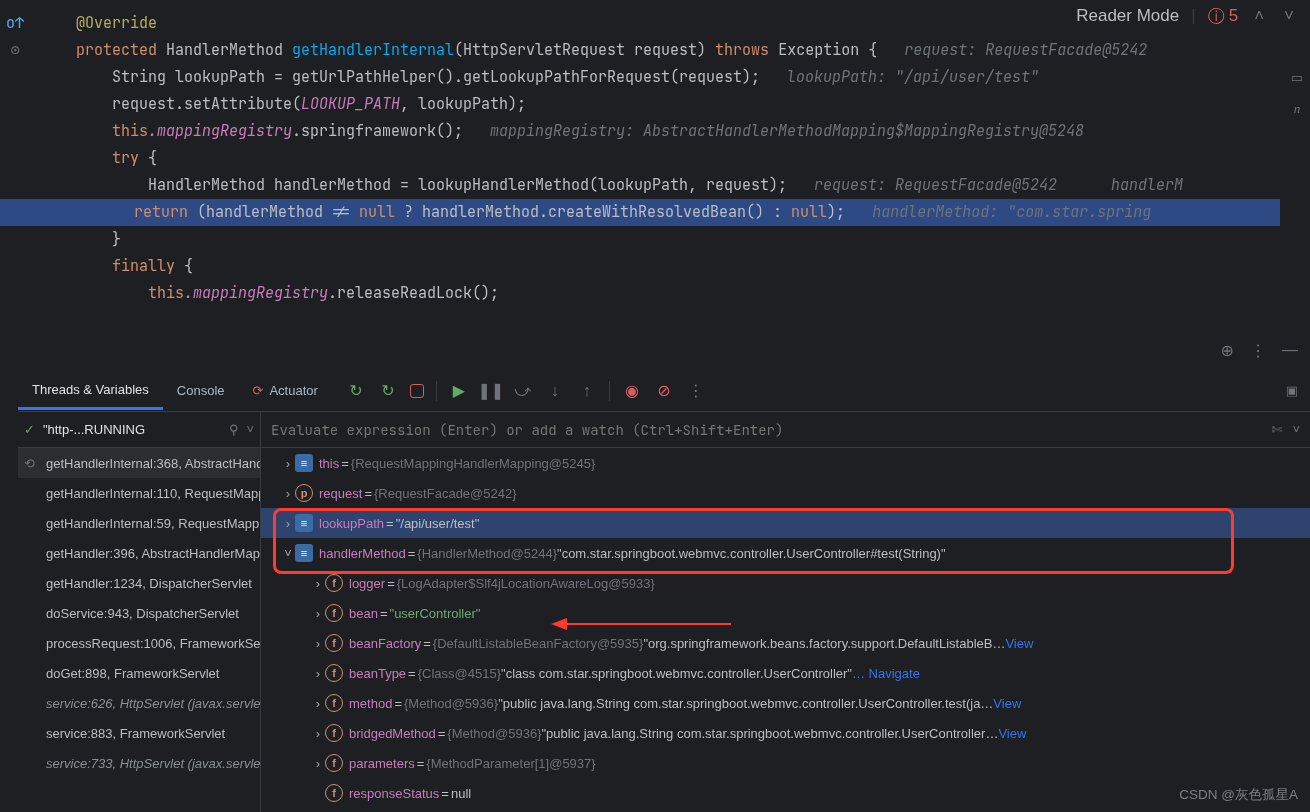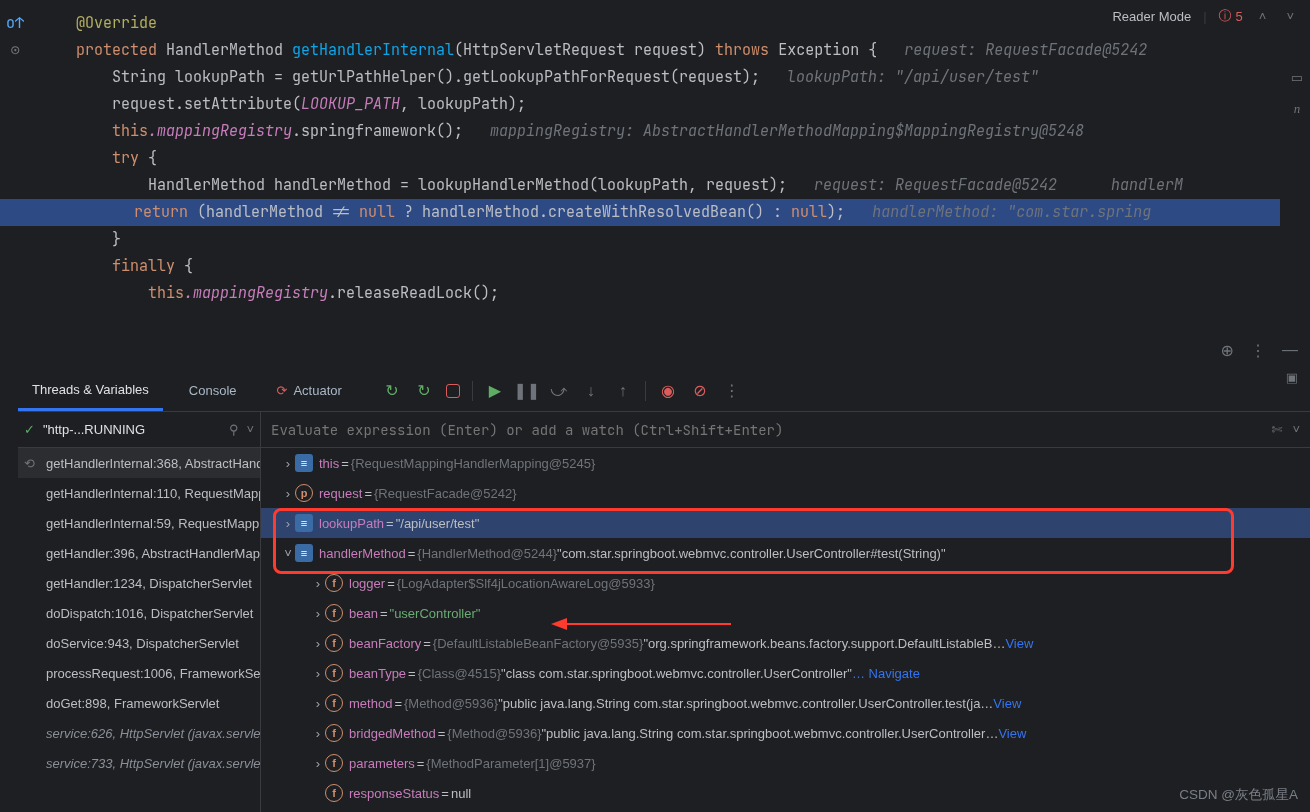--- a/index.html
+++ b/index.html
@@ -17,21 +17,21 @@
   
   .top-toolbar {
     position: absolute;
     top: 0; right: 0;
     height: 32px;
     display: flex;
     align-items: center;
     gap: 12px;
     padding: 0 12px;
     color: #bcbec4;
-    font-size: 13px;
+    font-size: 17px;
   }
   .reader-mode { cursor: pointer; }
   .error-badge { color: #db5c5c; display: flex; align-items: center; gap: 4px; }
   .chev-btn { color: #6f737a; cursor: pointer; padding: 0 4px; }
   
   
   .editor {
     position: absolute;
     top: 10px;
     left: 0;
@@ -67,21 +67,22 @@
   .hdr-icon { color: #6f737a; cursor: pointer; font-size: 16px; }
   
   
   .debug-tabs {
     position: absolute;
     top: 370px;
     left: 18px; right: 0;
     height: 42px;
     border-bottom: 1px solid #393b40;
     display: flex;
-    gap: 12px;
+    align-items: center;
+    gap: 0;
   }
   .debug-tab {
     padding: 10px 14px;
     color: #a9b7c6;
     cursor: pointer;
     display: flex;
     align-items: center;
     gap: 6px;
   }
   .debug-tab.active {
@@ -336,33 +337,33 @@
   <div class="stack-item">
       <span>getHandlerInternal:59, RequestMappingHandlerMapping</span>
     </div>
   <div class="stack-item">
       <span>getHandler:396, AbstractHandlerMapping</span>
     </div>
   <div class="stack-item">
       <span>getHandler:1234, DispatcherServlet</span>
     </div>
   <div class="stack-item">
-      <span>doDispatch:1016, DispatcherServlet</span>
-    </div>
-  <div class="stack-item">
       <span>doService:943, DispatcherServlet</span>
     </div>
   <div class="stack-item">
       <span>processRequest:1006, FrameworkServlet</span>
     </div>
   <div class="stack-item">
       <span>doGet:898, FrameworkServlet</span>
     </div>
   <div class="stack-item">
       <span class="stack-lib">service:626, HttpServlet (javax.servlet.http)</span>
+    </div>
+  <div class="stack-item">
+      <span>service:883, FrameworkServlet</span>
     </div>
   <div class="stack-item">
       <span class="stack-lib">service:733, HttpServlet (javax.servlet.http)</span>
     </div>
 </div>
 
 <div class="vars">
   <div class="var-row" style="padding-left:20px;">
     <span class="tree-toggle">›</span>
     <span class="var-icon ic-obj"></span>

